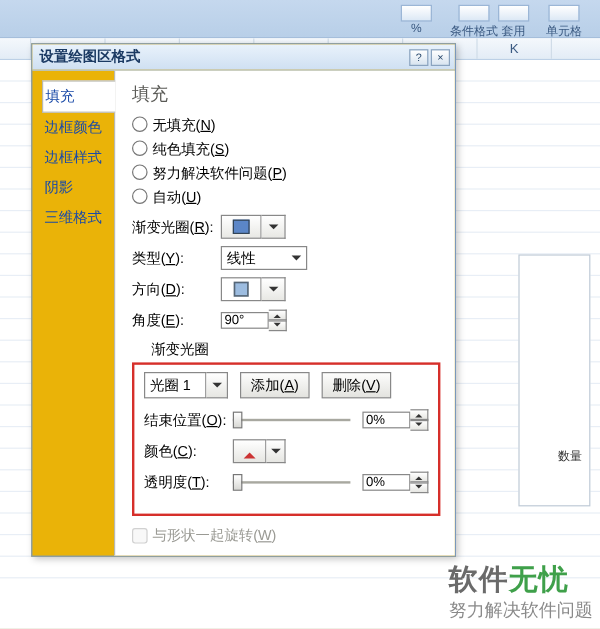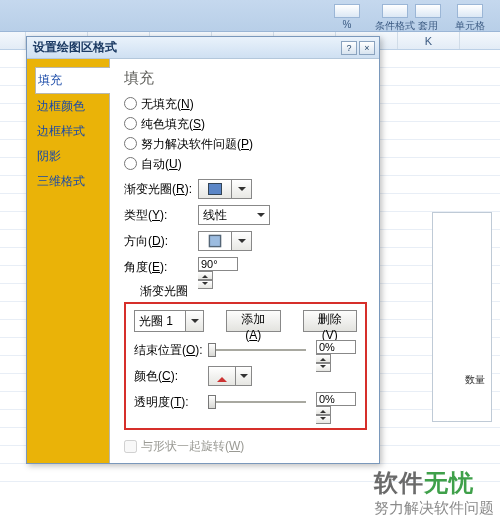--- a/index.html
+++ b/index.html
@@ -43,34 +43,34 @@
 .frow { display: flex; align-items: center; margin: 6px 0; font-size: 12px; }
 .frow .lbl { width: 74px; color: #000; }
 .swatch { width: 34px; height: 20px; border: 1px solid #888; background: linear-gradient(#fff,#e8e8e4); display:inline-flex; align-items:center; justify-content:center; cursor:pointer; }
 .swatch .sq { width: 14px; height: 12px; background: #5b86c7; border: 1px solid #345; }
 .dd { width: 20px; height: 20px; border: 1px solid #888; border-left: none; background: linear-gradient(#fff,#e8e8e4); display:inline-flex; align-items:center; justify-content:center; cursor:pointer; }
 .dd::after { content:""; border: 4px solid transparent; border-top-color:#333; margin-top:3px; }
 .select { width: 72px; height: 20px; border: 1px solid #888; background:#fff; display:inline-flex; align-items:center; padding:0 4px; justify-content:space-between; cursor:pointer;}
 .select .arr { border:4px solid transparent; border-top-color:#333; margin-top:3px; }
 .dirbox { width: 34px; height: 20px; border:1px solid #888; background:#fff; display:inline-flex; align-items:center; justify-content:center; cursor:pointer;}
 .dirbox svg { width:14px; height:14px; }
-.spin { display:inline-flex; align-items:flex-start; height:20px;flex-direction:column; }
+.spin { display:inline-flex; align-items:center; height:20px; }
 .spin input { width: 40px; border:1px solid #888; font-size:11px; padding:0 2px; }
 .spin .btns { width:15px; display:flex; flex-direction:column; }
 .spin .b { flex:1; border:1px solid #888; border-left:none; background:linear-gradient(#fff,#e6e6e2); display:flex; align-items:center; justify-content:center; cursor:pointer;}
 .spin .b::after{ content:""; border:3px solid transparent; }
 .spin .b.up::after{ border-bottom-color:#333; margin-bottom:1px;}
 .spin .b.dn::after{ border-top-color:#333; margin-top:1px;}
 
 .subhdr { font-size:12px; margin: 6px 16px 2px; }
 
 .redbox { border: 2px solid #d62f2a; padding: 6px 8px 10px; margin-top: 2px; }
 
 .btn97 { height: 22px; border: 1px solid #888; background: linear-gradient(#fdfdfc,#e3e3df); font-size: 12px; padding: 0 8px; cursor:pointer; }
-.brow1 { display:flex; gap:22px; margin-bottom:8px; align-items:center;}
+.brow1 { display:flex; gap:10px; margin-bottom:8px; align-items:center;}
 .stopsel { display:inline-flex; }
 .stopsel .fld { width:52px; height:22px; border:1px solid #888; background:#fff; display:flex; align-items:center; padding:0 4px; }
 .stopsel .ddn { width:18px; height:22px; border:1px solid #888; border-left:none; background:linear-gradient(#fff,#e6e6e2); display:flex; align-items:center; justify-content:center; cursor:pointer;}
 .stopsel .ddn::after{content:"";border:4px solid transparent;border-top-color:#333;margin-top:3px;}
 
 .slider { display:inline-block; width: 98px; height: 18px; position:relative; }
 .slider .track { position:absolute; left:0; right:0; top:8px; height:2px; background:#a8a8a0; }
 .slider .thumb { position:absolute; left:0; top:2px; width:8px; height:14px; background:linear-gradient(#fff,#d8d8d4); border:1px solid #777; cursor:pointer;}
 
 .paintbtn { width:28px; height:20px; border:1px solid #888; background:linear-gradient(#fff,#e6e6e2); display:inline-flex; align-items:center; justify-content:center; cursor:pointer;}

